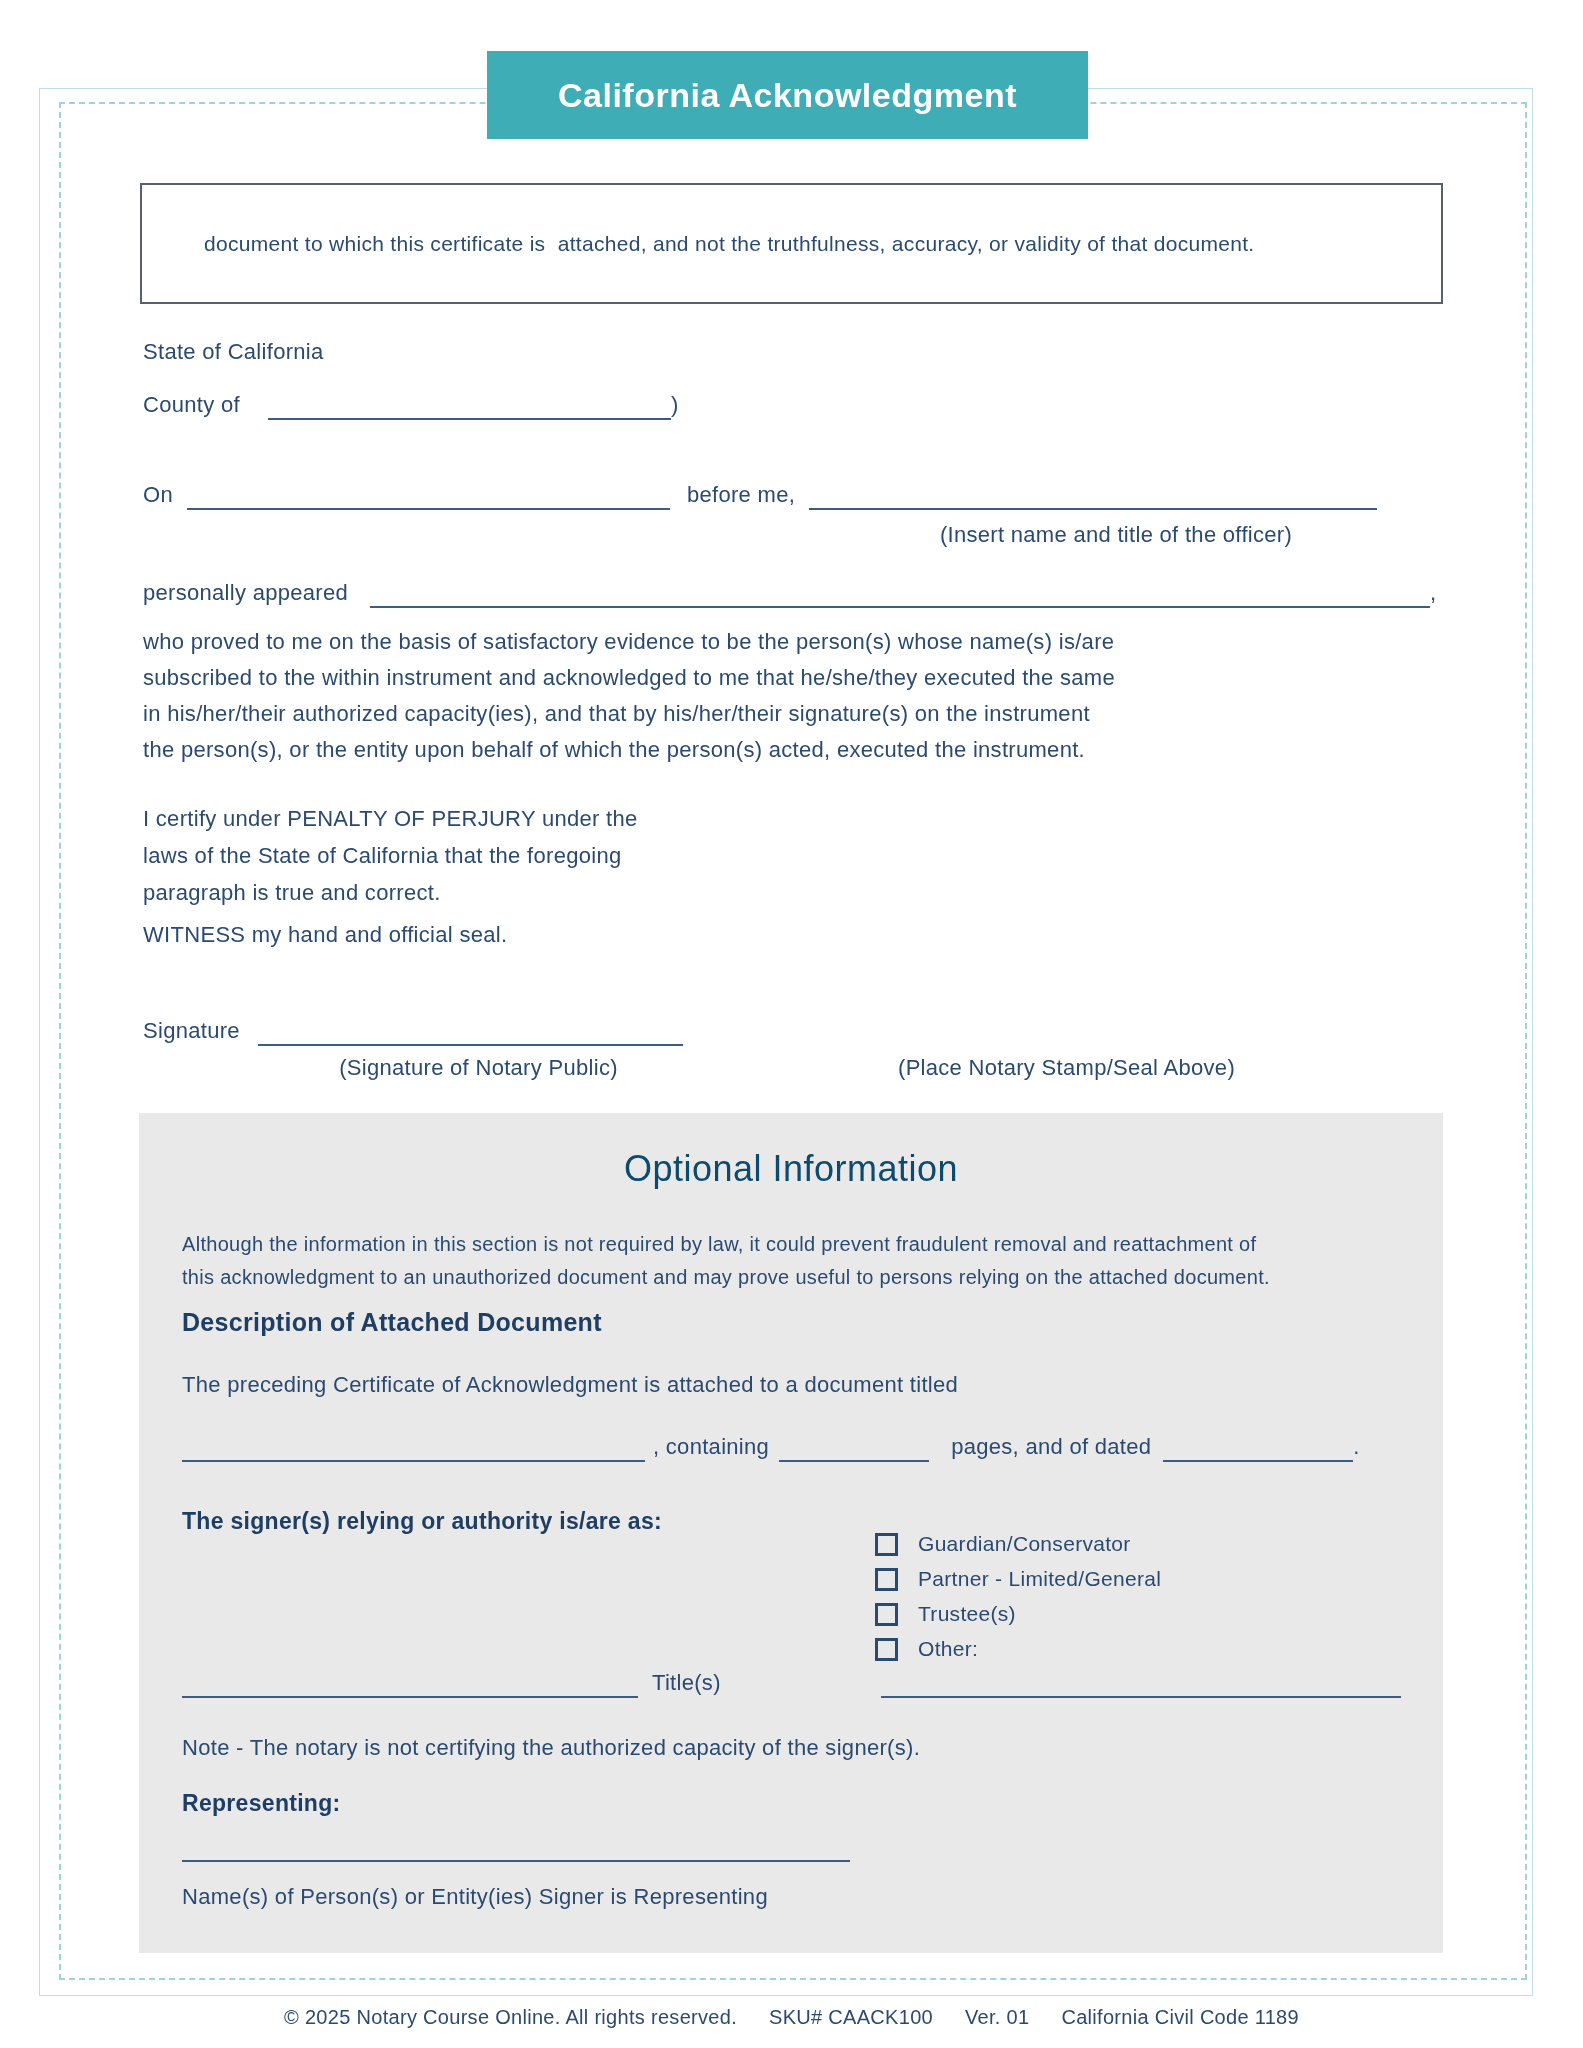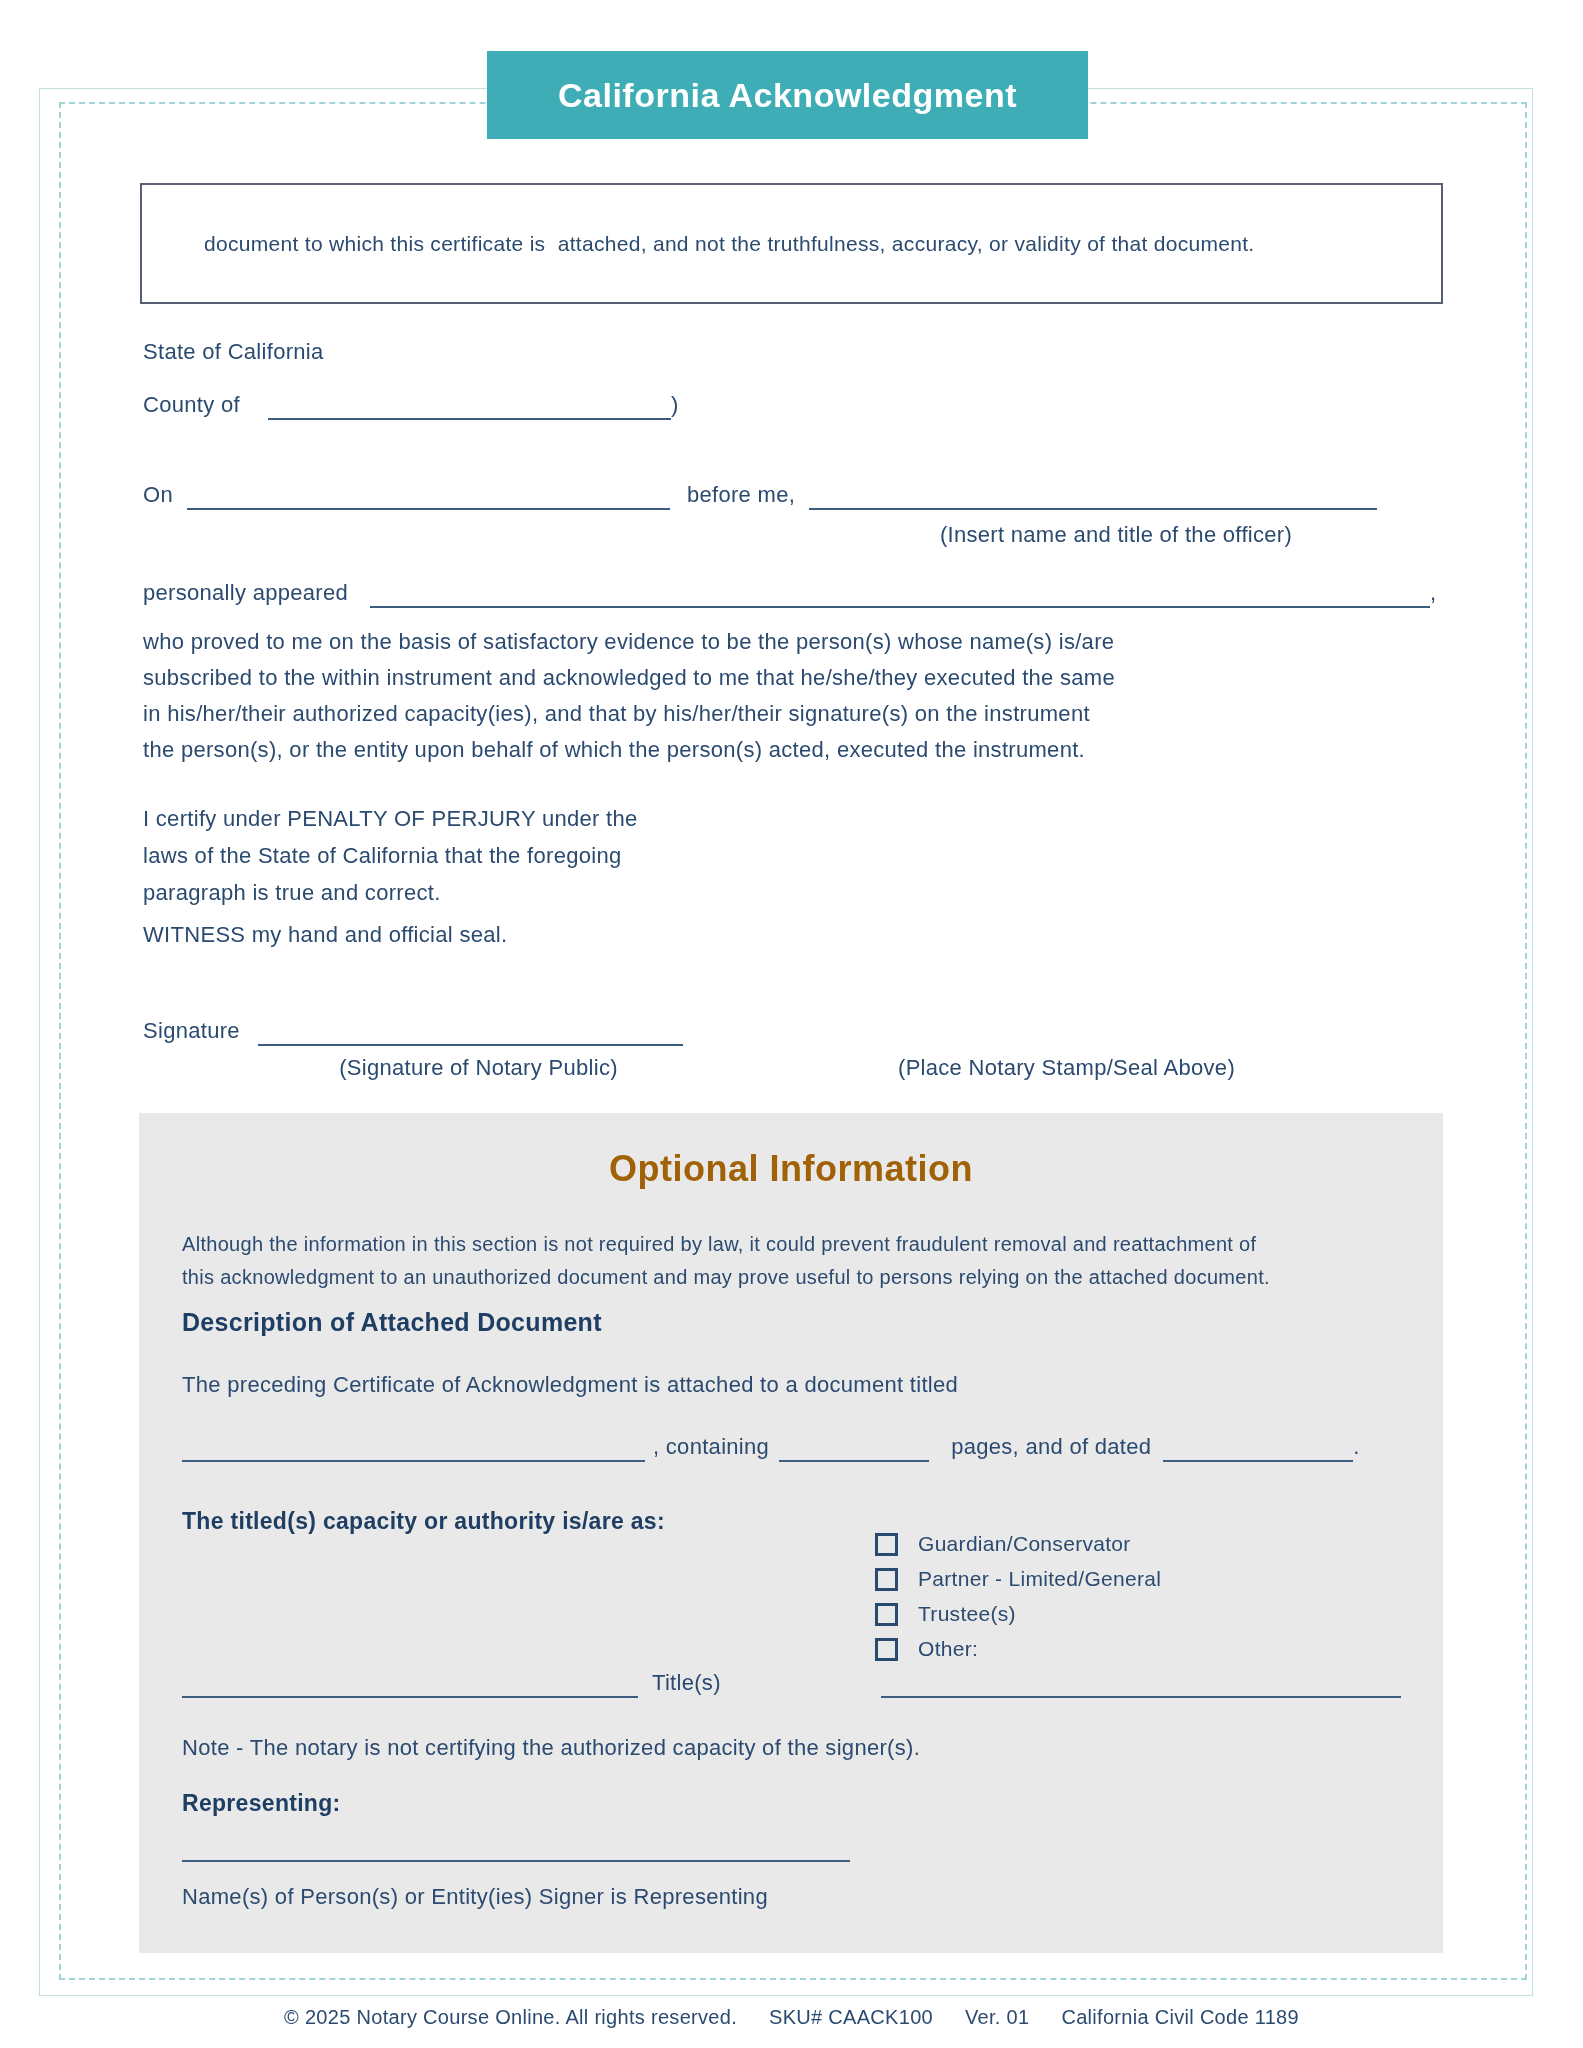--- a/index.html
+++ b/index.html
@@ -22,21 +22,21 @@
   .notice-text{padding:0 62px;font-size:21px;line-height:34px;white-space:pre-wrap;}
   .abs{position:absolute;}
   .t{font-size:22px;line-height:30px;}
   .row{display:flex;align-items:flex-end;}
   .blank{border-bottom:2px solid #3c5c80;height:26px;box-sizing:border-box;}
   .hint{font-size:22px;}
   .para{font-size:22px;line-height:36px;}
   .bold-navy{font-weight:bold;color:#1e3e63;}
   .gray-panel{position:absolute;left:139px;top:1113px;width:1304px;height:840px;background:#e9e9ea;}
   .opt-title{position:absolute;left:139px;top:1148px;width:1304px;text-align:center;
-    font-size:36px;font-weight:bold;color:#a16207;letter-spacing:0.5px;}
+    font-size:36px;font-weight:normal;color:#0c4a6e;letter-spacing:0.5px;}
   .opt-small{font-size:20px;line-height:33px;}
   .cap-item{display:flex;align-items:center;margin-bottom:11px;}
   .cap-box{width:23px;height:23px;border:3px solid #2b4a70;box-sizing:border-box;flex:0 0 auto;}
   .cap-label{font-size:21px;margin-left:20px;}
   .footer{position:absolute;left:0;top:2006px;width:1583px;display:flex;justify-content:center;
     gap:32px;font-size:20px;color:#2b4a70;}
 </style>
 </head>
 <body>
 
@@ -113,21 +113,21 @@
 
   <div class="abs row" style="left:182px;top:1432px;">
     <span class="blank" style="width:463px;"></span>
     <span class="t" style="margin-left:8px;">, containing</span>
     <span class="blank" style="width:150px;margin-left:10px;"></span>
     <span class="t" style="margin-left:22px;text-align:center;">pages, and of dated</span>
     <span class="blank" style="width:190px;margin-left:12px;"></span>
     <span class="t">.</span>
   </div>
 
-  <div class="abs bold-navy" style="left:182px;top:1508px;font-size:23px;">The titled(s) capacity or authority is/are as:</div>
+  <div class="abs bold-navy" style="left:182px;top:1508px;font-size:23px;">The signer(s) relying or authority is/are as:</div>
 
 
   <div class="abs" style="left:875px;top:1532px;">
     <div class="cap-item">
       <span class="cap-box"></span>
       <span class="cap-label">Guardian/Conservator</span>
     </div>
     <div class="cap-item">
       <span class="cap-box"></span>
       <span class="cap-label">Partner - Limited/General</span>

